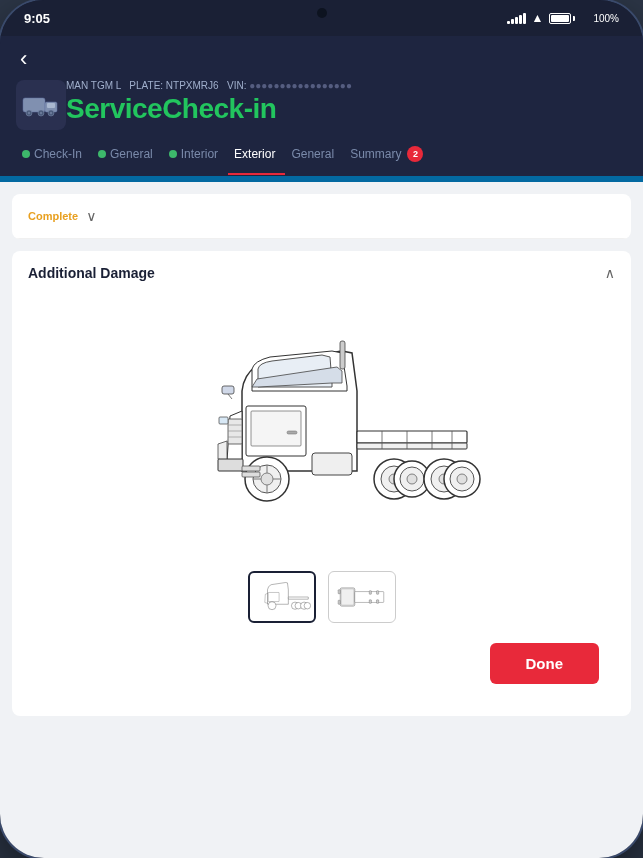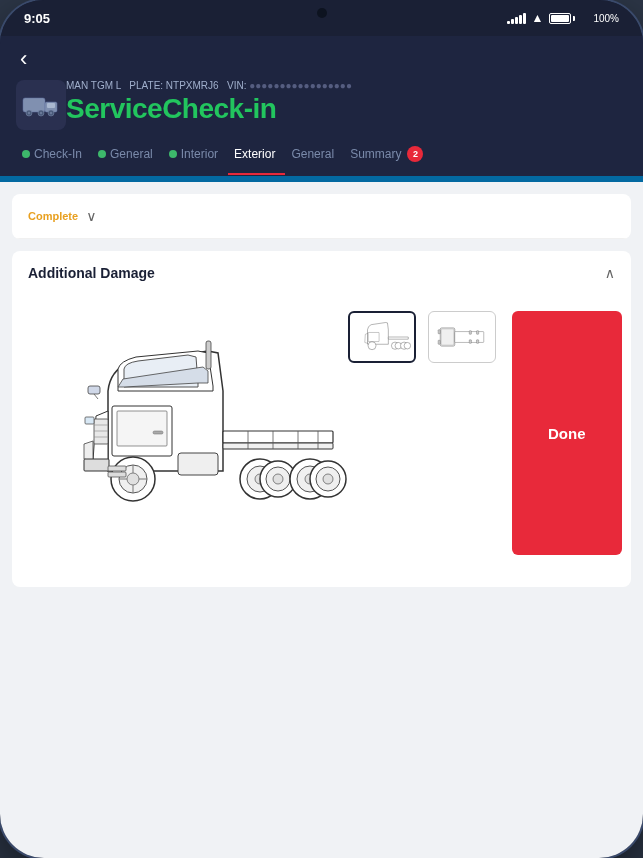--- a/index.html
+++ b/index.html
@@ -295,20 +295,21 @@
 
     .chevron-up {
       color: #666;
       font-size: 14px;
     }
 
     
     .truck-diagram {
       padding: 16px;
       display: flex;
+      flex-direction: column;
     }
 
     .truck-main-view {
       width: 100%;
       display: flex;
       justify-content: center;
       margin-bottom: 20px;
     }
 
     .truck-thumbnails {

